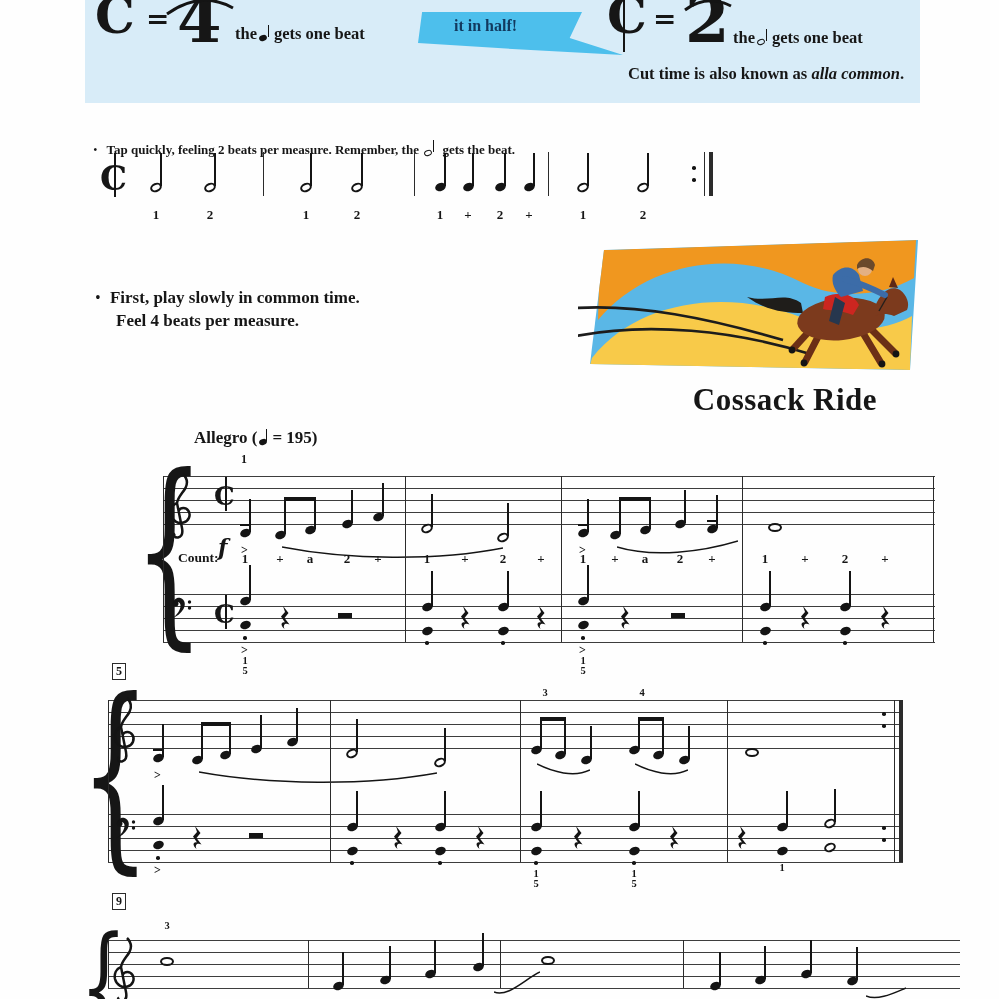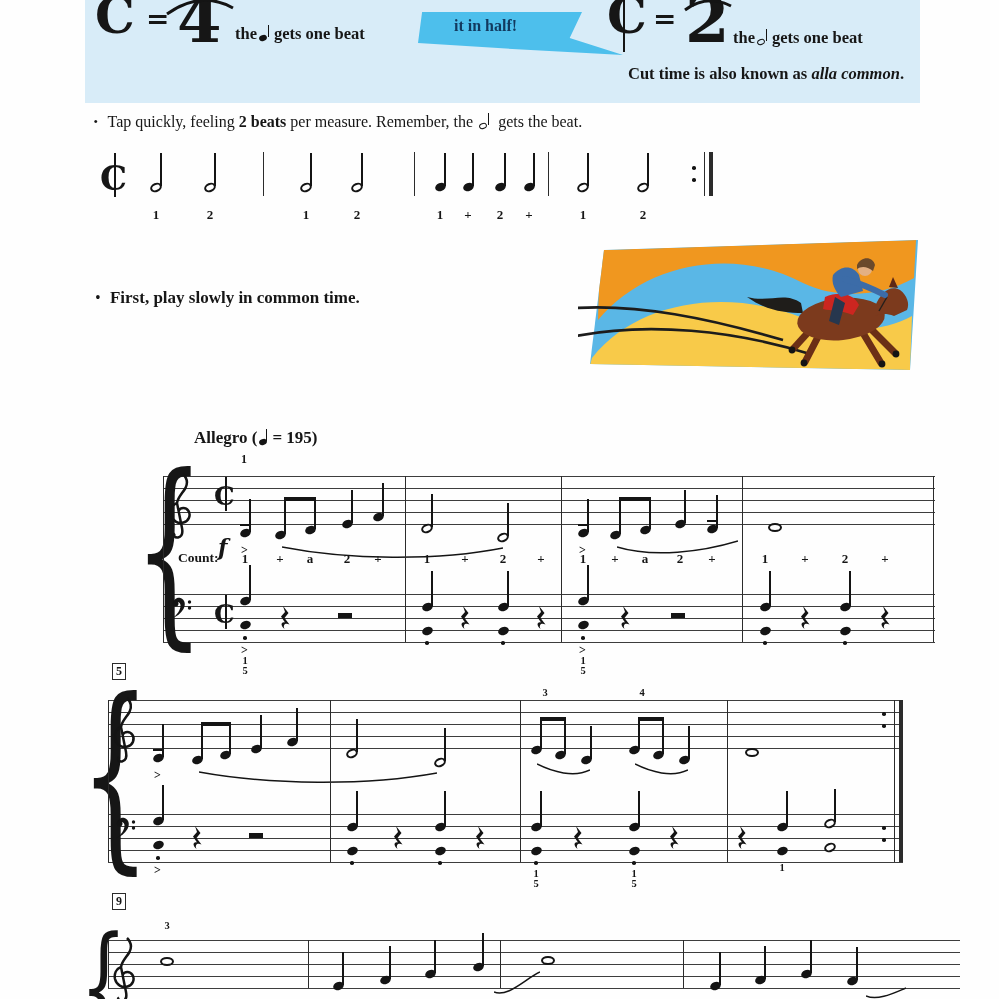--- a/index.html
+++ b/index.html
@@ -10,21 +10,21 @@
   .big-sym{position:absolute;font-weight:bold;font-family:"DejaVu Serif",serif;}
   .cut-wrap{position:absolute;}
   .cut-wrap .vline{position:absolute;width:2px;background:#141414;}
   .beat-text{position:absolute;font-weight:bold;font-size:16.5px;white-space:nowrap;}
   .bubble{position:absolute;left:333px;top:12px;width:205px;height:50px;
           clip-path:polygon(2% 0,80% 0,74% 52%,100% 86%,46% 74%,0 62%);}
   .bubble-text{position:absolute;left:36px;top:5px;font-weight:bold;font-size:16px;color:#12395e;}
   .alla{position:absolute;right:16px;top:64px;font-weight:bold;font-size:16.5px;white-space:nowrap;}
   .crop-arc{position:absolute;}
   
-  .bullet-line{position:absolute;font-weight:normal;font-size:16px;white-space:nowrap;}
+  .bullet-line{position:absolute;font-weight:bold;font-size:13px;white-space:nowrap;margin-top:27px;}
   .bullet-dot{display:inline-block;transform:scale(.8);margin-right:9px;}
   .bullet-block{position:absolute;font-weight:bold;font-size:17px;line-height:23px;}
   .bb-row{white-space:nowrap;}
   .bb-indent{padding-left:21px;}
   .title{position:absolute;left:640px;top:382px;width:290px;text-align:center;
          font-weight:bold;font-size:31px;letter-spacing:.5px;}
   .tempo{position:absolute;left:194px;top:428px;font-weight:bold;font-size:17px;white-space:nowrap;}
   
   .in-q,.in-h{display:inline-block;position:relative;width:13px;height:17px;margin:0 2px;vertical-align:-2px;}
   .in-q::before{content:"";position:absolute;left:0;bottom:0;width:8px;height:6px;background:#141414;
@@ -95,20 +95,21 @@
       <span>Cut time is also known as </span><i>alla common</i><span>.</span>
     </span>
   </div>
 
   <div class="bullet-line" style="left:93px;top:112px;">
     <span class="bullet-dot">•</span><span>Tap quickly, feeling </span><b>2 beats</b><span> per measure.  Remember, the </span><span class="in-h"></span><span> gets the beat.</span>
   </div>
 
   <div class="bullet-block" style="left:95px;top:286px;">
     <div class="bb-row"><span class="bullet-dot">•</span><span>First, play slowly in common time.</span></div>
+    <div class="bb-row bb-indent"><span>Feel </span><b>4 beats</b><span> per measure.</span></div>
   </div>
   <div class="bullet-block" style="left:95px;top:348px;">
   </div>
 
   <svg style="position:absolute;left:578px;top:238px;" width="345" height="148" viewBox="0 0 345 148">
     <defs>
         <clipPath id="scene">
           <polygon points="26,12 340,2 332,132 12,126"></polygon>
         </clipPath>
       </defs>
@@ -135,20 +136,21 @@
       <path d="M104,34 L96,48" stroke="#241f1c" stroke-width="1.4"></path>
       <path d="M42,34 C56,28 70,30 76,42 L70,52 C58,47 48,48 40,46 Z" fill="#cc2620"></path>
       <path d="M52,34 L46,58 L56,62 L62,40 Z" fill="#27374e"></path>
       <path d="M50,12 C58,2 70,2 76,12 L80,28 L58,34 C52,28 48,20 50,12 Z" fill="#3c6ca8"></path>
       <path d="M62,16 C76,20 90,26 102,32" stroke="#3c6ca8" stroke-width="6" stroke-linecap="round" fill="none"></path>
       <circle cx="82" cy="6" r="7" fill="#e3b083"></circle>
       <path d="M74,2 C78,-7 90,-7 92,2 L90,8 C84,3 78,3 74,6 Z" fill="#6b4a2b"></path>
     </g>
   </svg>
 
+  <h1 class="title" style="margin:0;">Cossack Ride</h1>
   <div class="tempo">
     <span>Allegro (</span><span class="in-q" style="width:11px"></span><span>= 195)</span>
   </div>
 
   <div id="sheet">
       <div class="tsig" style="left: 100px; top: 158px; font-size: 34px;">C<span class="vline" style="top: -4.76px; height: 44.2px;"></span></div>
       <div class="nh nh-h" style="left: 150px; top: 182.5px;"></div>
       <div class="stem" style="left: 160.2px; top: 153px; height: 33px;"></div>
       <div class="count" style="left: 156px; top: 207px;">1</div>
       <div class="nh nh-h" style="left: 204px; top: 182.5px;"></div>

